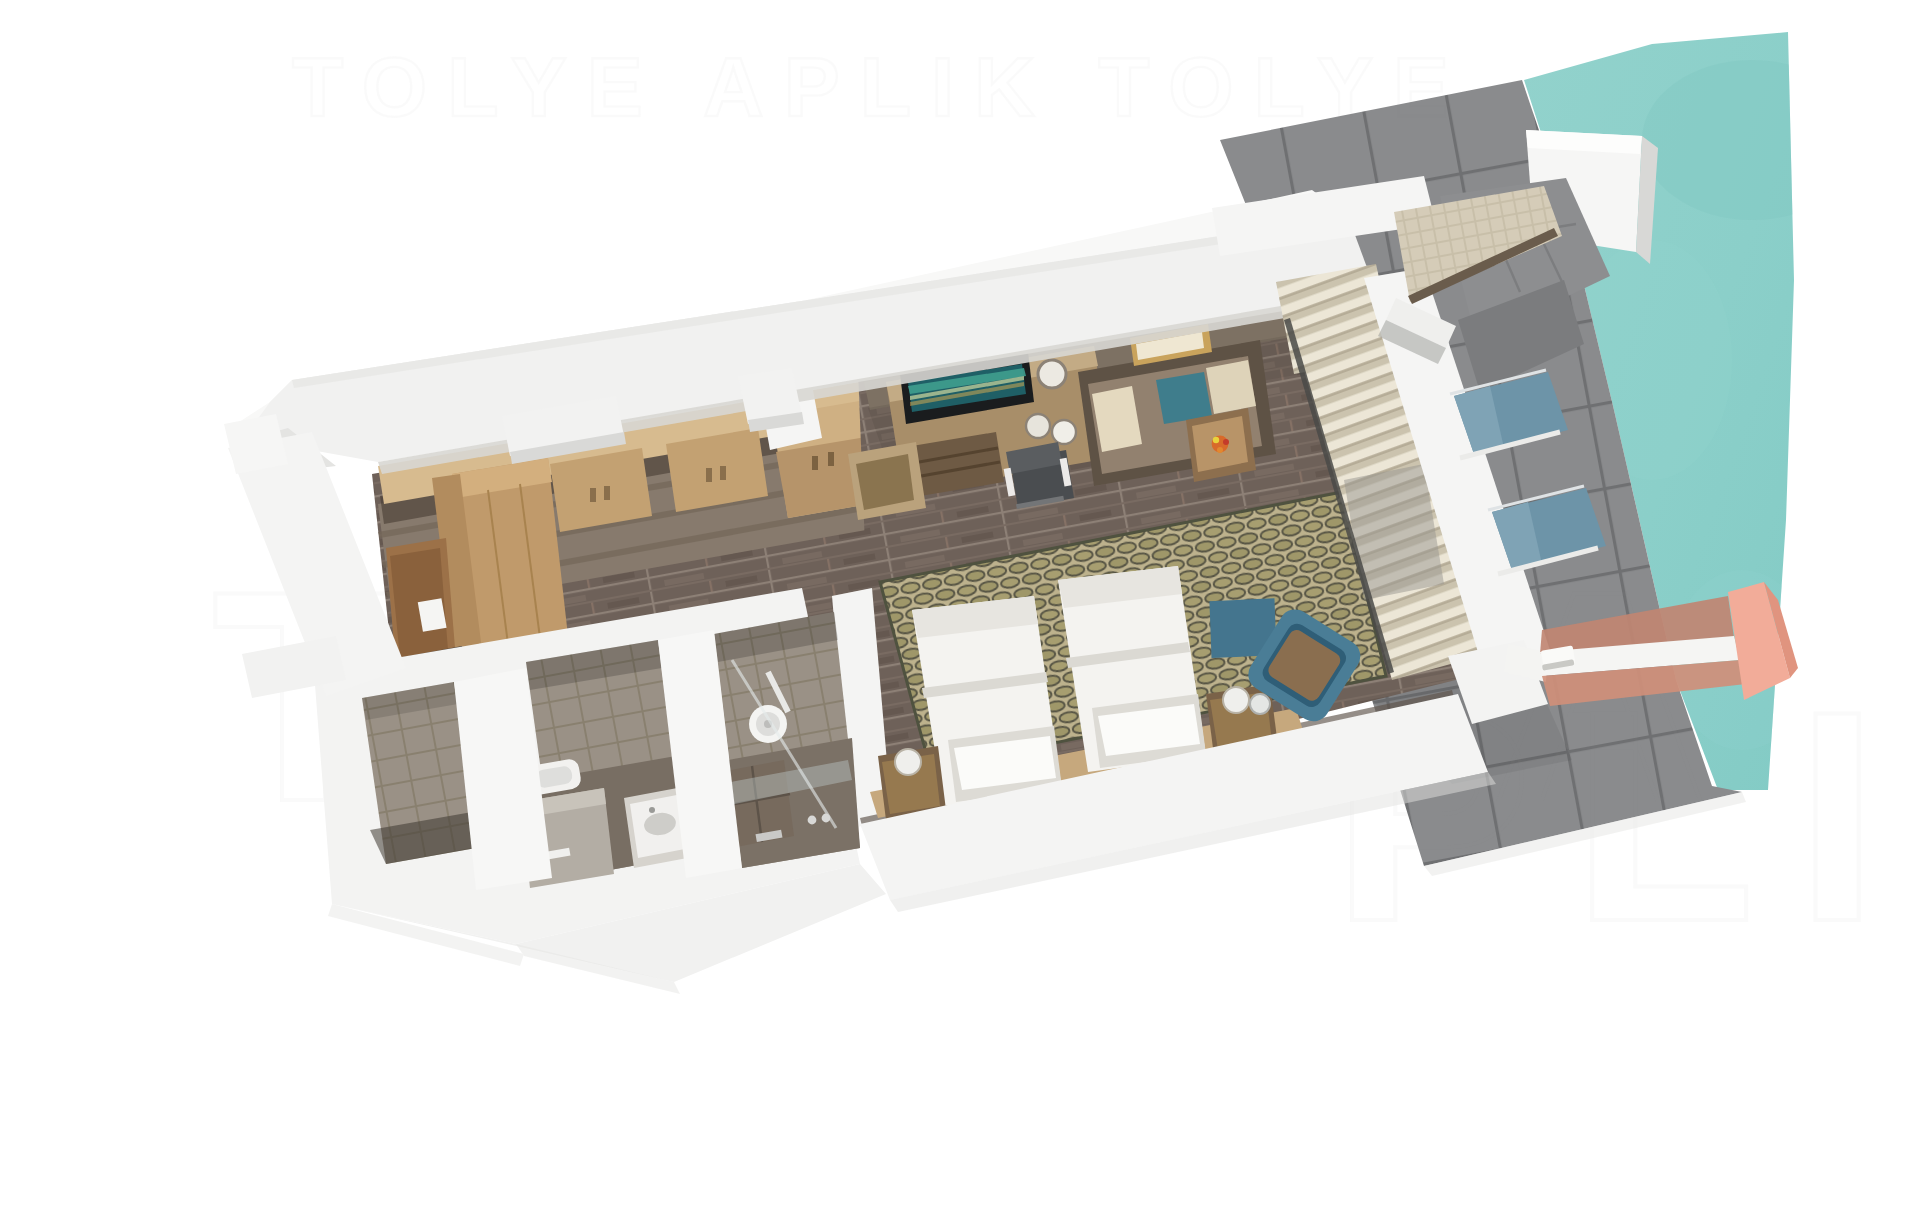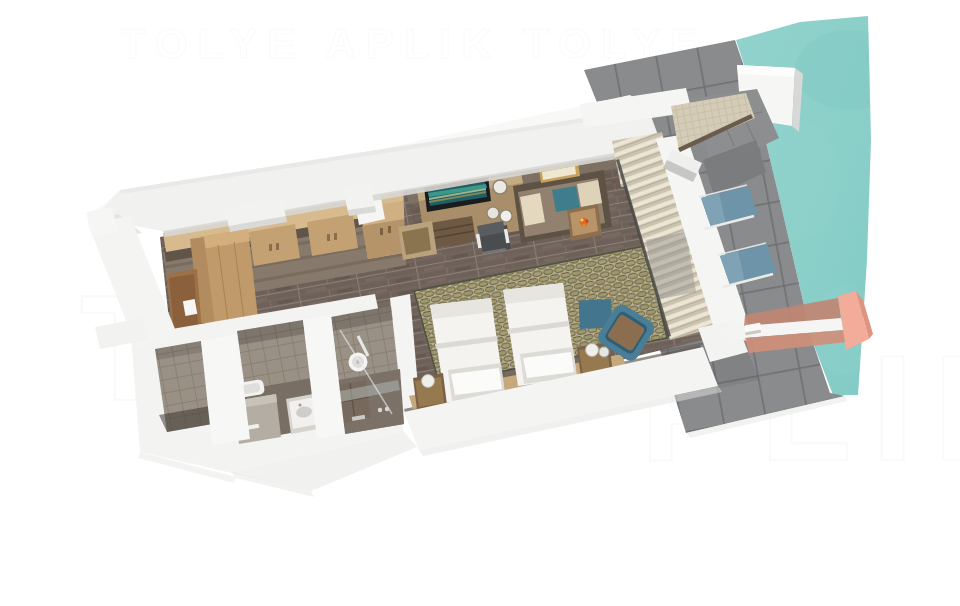--- a/index.html
+++ b/index.html
@@ -1,16 +1,16 @@
 <!DOCTYPE html>
 <html><head>
 <meta charset="utf-8">
 <style>
 html,body{margin:0;padding:0;background:#ffffff;}
-#scene{width:840px;height:606px;position:relative;font-family:"Liberation Sans",sans-serif;}
+#scene{width:840px;height:606px;position:relative;font-family:"Liberation Sans",sans-serif;padding-left:26px;}
 </style>
 </head>
 <body>
 <div id="scene">
 <svg width="960" height="606" viewBox="0 0 960 606">
 <defs>
   <clipPath id="waterclip">
           <polygon points="736,40 800,22 868,16 871,140 867,260 858,395 833,395 812,340 781,205 757,105"></polygon>
         </clipPath>
   <linearGradient id="waterg" x1="0" y1="0" x2="1" y2="1">

